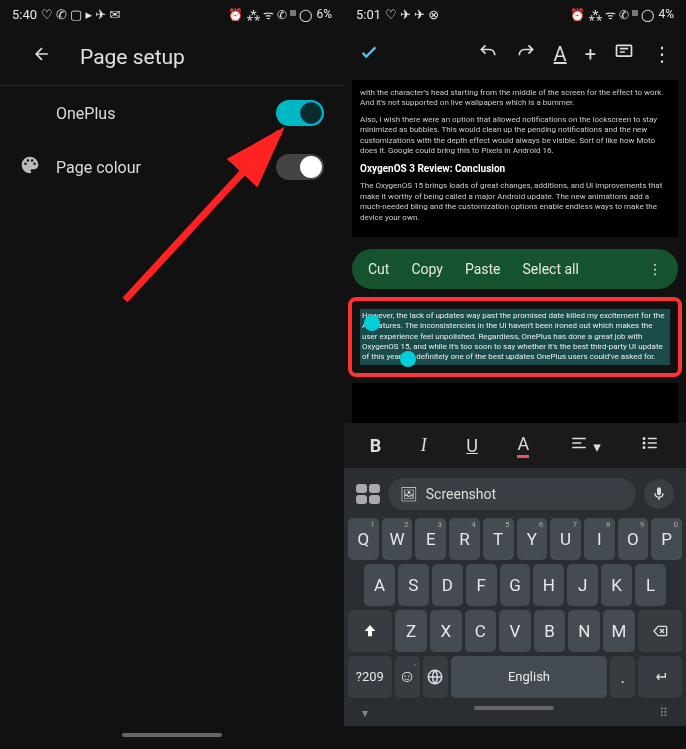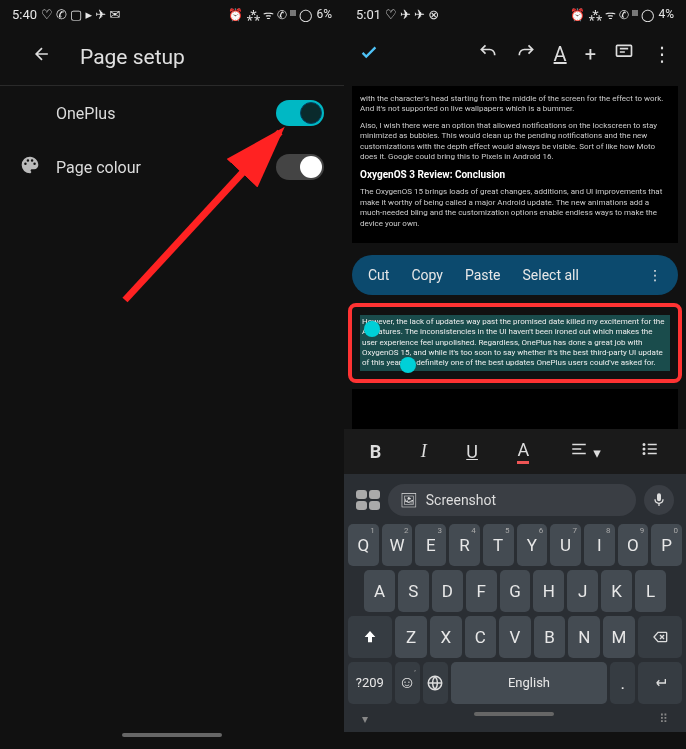--- a/index.html
+++ b/index.html
@@ -25,25 +25,25 @@
 .toggle .knob { width: 22px; height: 22px; border-radius: 50%; position: absolute; top: 2px; }
 .toggle.on .knob { right: 2px; background: #0a2a2c; border: 1px solid #046; }
 .toggle.off .knob { right: 2px; background: #fff; }
 
 
 .rhead { display: flex; align-items: center; justify-content: space-between; padding: 14px 14px; color: #ddd; height: 52px; }
 .rhead .icons { display: flex; gap: 18px; align-items: center; }
 .rhead svg, .rhead .glyph { color: #ddd; }
 .glyph { font-size: 20px; }
 
-.doc { background: #000; margin: 6px 8px; padding: 8px; font-size: 8px; color: #ccc; line-height: 1.3; }
+.doc { background: #000; margin: 0 8px; padding: 8px; font-size: 8px; color: #ccc; line-height: 1.3; }
 .doc .para { margin-bottom: 6px; }
 .doc h4 { color: #fff; font-size: 10px; font-weight: bold; margin: 6px 0; }
 
-.ctxmenu { background: #0c4a6e; border-radius: 22px; display: flex; align-items: center; padding: 12px 16px; gap: 22px; color: #e8e8e8; font-size: 14px; margin: 12px 8px 8px; }
+.ctxmenu { background: #14532d; border-radius: 22px; display: flex; align-items: center; padding: 12px 16px; gap: 22px; color: #e8e8e8; font-size: 14px; margin: 12px 8px 8px; }
 .ctxmenu .dots { margin-left: auto; }
 
 .selbox { border: 4px solid #f33; border-radius: 8px; margin: 6px 4px; padding: 8px; position: relative; }
 .sel { background: #1a4c4c; color: #eee; font-size: 8px; line-height: 1.3; padding: 2px; }
 .selhandle { width: 16px; height: 16px; border-radius: 50%; background: #00d0d8; position: absolute; }
 .sh1 { left: 12px; top: 14px; }
 .sh2 { left: 48px; bottom: 6px; }
 
 .fmtbar { display: flex; align-items: center; justify-content: space-around; padding: 10px 6px; background: #1a1a1a; color: #ddd; font-size: 18px; }
 .fmtbar .b { font-weight: bold; }

